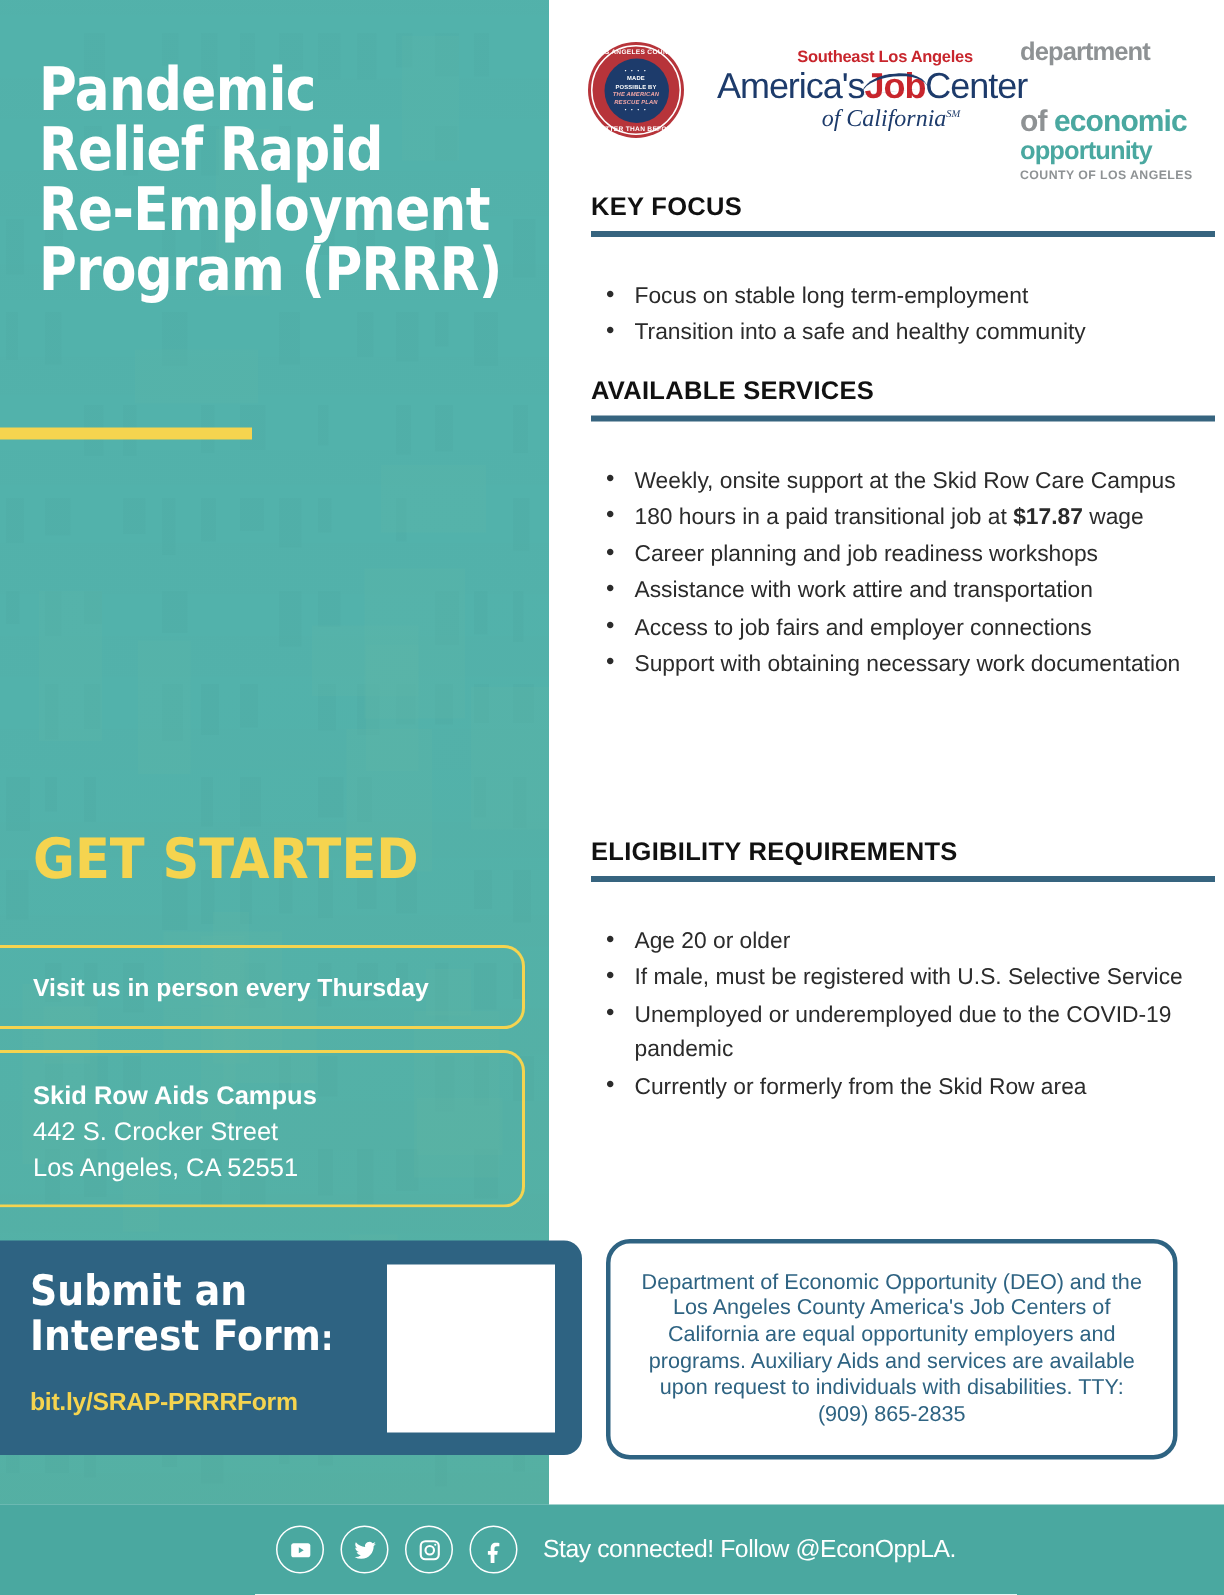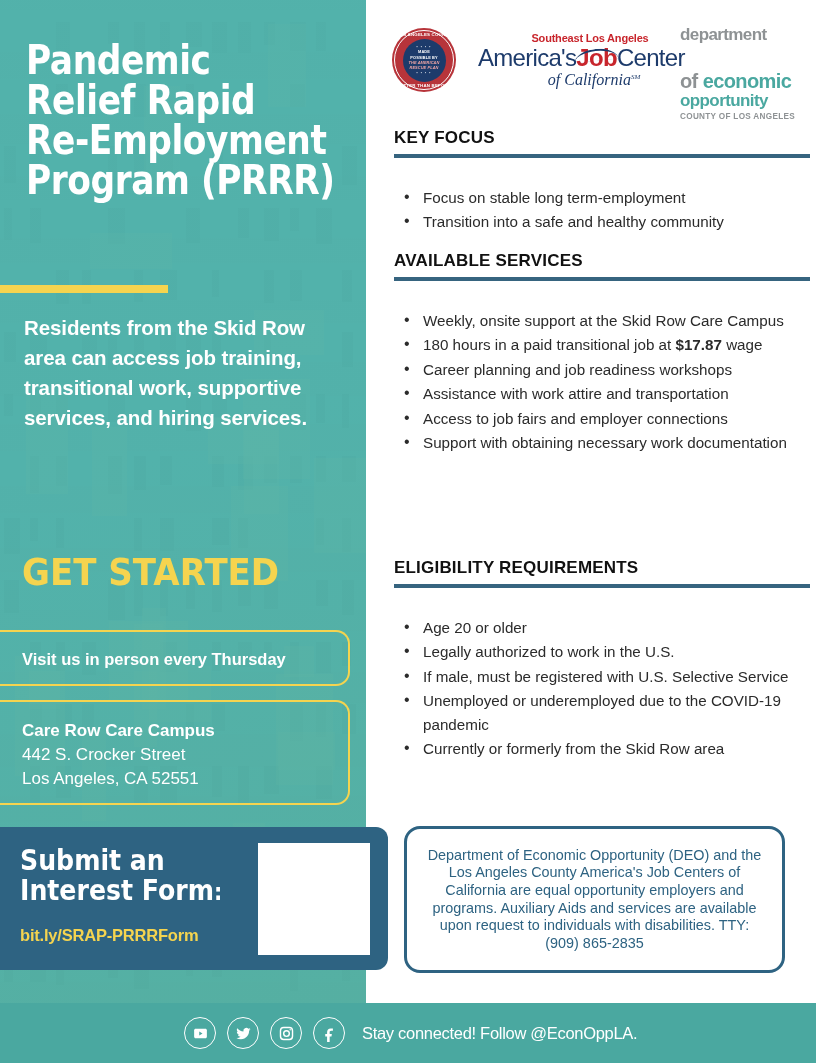--- a/index.html
+++ b/index.html
@@ -547,31 +547,30 @@
     <div class="left-content">
       <div class="flyer-title">
         <div>Pandemic</div>
         <div>Relief Rapid</div>
         <div>Re-Employment</div>
         <div>Program (PRRR)</div>
       </div>
 
       <div class="yellow-rule"></div>
 
-      <div class="lede">Residents from the Skid Row area can access job training, transitional work, supportive services, and hiring services.</div>
 
       <div class="get-started">GET STARTED</div>
 
       <div class="outline-box box-thursday">
         <div class="bx-label">Visit us in person every Thursday</div>
       </div>
 
       <div class="outline-box box-address">
         <div class="addr">
-          <div class="a-name">Care Row Care Campus</div>
+          <div class="a-name">Skid Row Aids Campus</div>
           <div class="a-line">442 S. Crocker Street</div>
           <div class="a-line">Los Angeles, CA 52551</div>
         </div>
       </div>
     </div>
   </div>
 
   <div class="submit-box">
     <div class="submit-title">
       <span>Submit an</span><br>
@@ -1726,21 +1725,20 @@
           <li>Access to job fairs and employer connections</li>
           <li>Support with obtaining necessary work documentation</li>
         </ul>
     </div>
 
     <div class="section sec-eligibility">
       <div class="sec-head">ELIGIBILITY REQUIREMENTS</div>
       <div class="sec-rule"></div>
       <ul class="bullets">
           <li>Age 20 or older</li>
-          <li>Legally authorized to work in the U.S.</li>
           <li>If male, must be registered with U.S. Selective Service</li>
           <li>Unemployed or underemployed due to the COVID-19 pandemic</li>
           <li>Currently or formerly from the Skid Row area</li>
         </ul>
     </div>
   </div>
 
   <div class="disclaimer">
     <p>Department of Economic Opportunity (DEO) and the Los Angeles County America's Job Centers of California are equal opportunity employers and programs. Auxiliary Aids and services are available upon request to individuals with disabilities. TTY: (909) 865-2835</p>
   </div>

